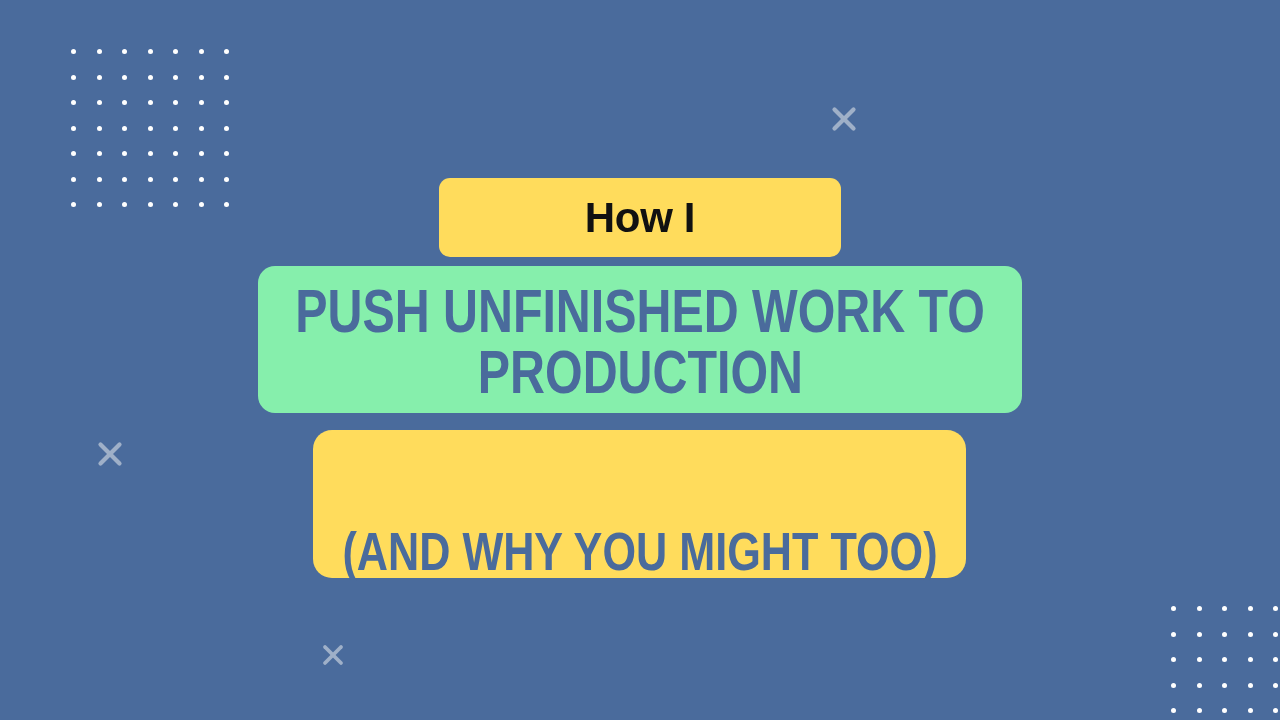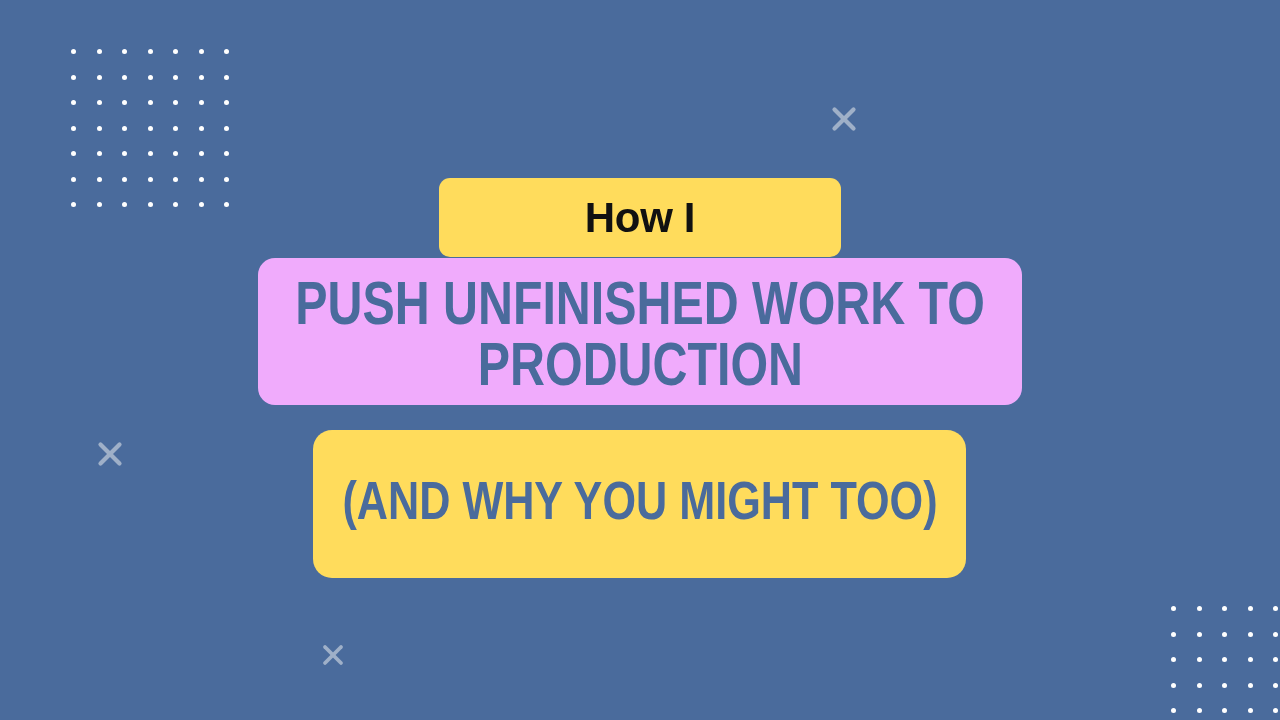--- a/index.html
+++ b/index.html
@@ -80,24 +80,24 @@
     font-family: "Liberation Sans", sans-serif;
     font-size: 42px;
     font-weight: 600;
     color: #111111;
     letter-spacing: -0.3px;
     white-space: nowrap;
   }
 
   #banner-headline {
     left: 258px;
-    top: 258px;
+    top: 266px;
     width: 764px;
     height: 147px;
-    background: #f0abfc;
+    background: #86efac;
     border-radius: 17px;
     flex-direction: column;
     padding-top: 4px;
   }
   .headline-line {
     font-family: "Liberation Sans Narrow", "Liberation Sans", sans-serif;
     font-size: 62px;
     font-weight: bold;
     color: #4a6b9c;
     letter-spacing: 0px;
@@ -107,21 +107,21 @@
     transform-origin: center center;
   }
 
   #banner-subline {
     left: 313px;
     top: 430px;
     width: 653px;
     height: 148px;
     background: #ffdc5c;
     border-radius: 19px;
-    align-items: flex-start;
+    align-items: flex-end;
     padding-top: 43px;
   }
   .subline-text {
     font-family: "Liberation Sans Narrow", "Liberation Sans", sans-serif;
     font-size: 54px;
     font-weight: bold;
     color: #4a6b9c;
     line-height: 1;
     white-space: nowrap;
     transform: scaleX(0.80);

